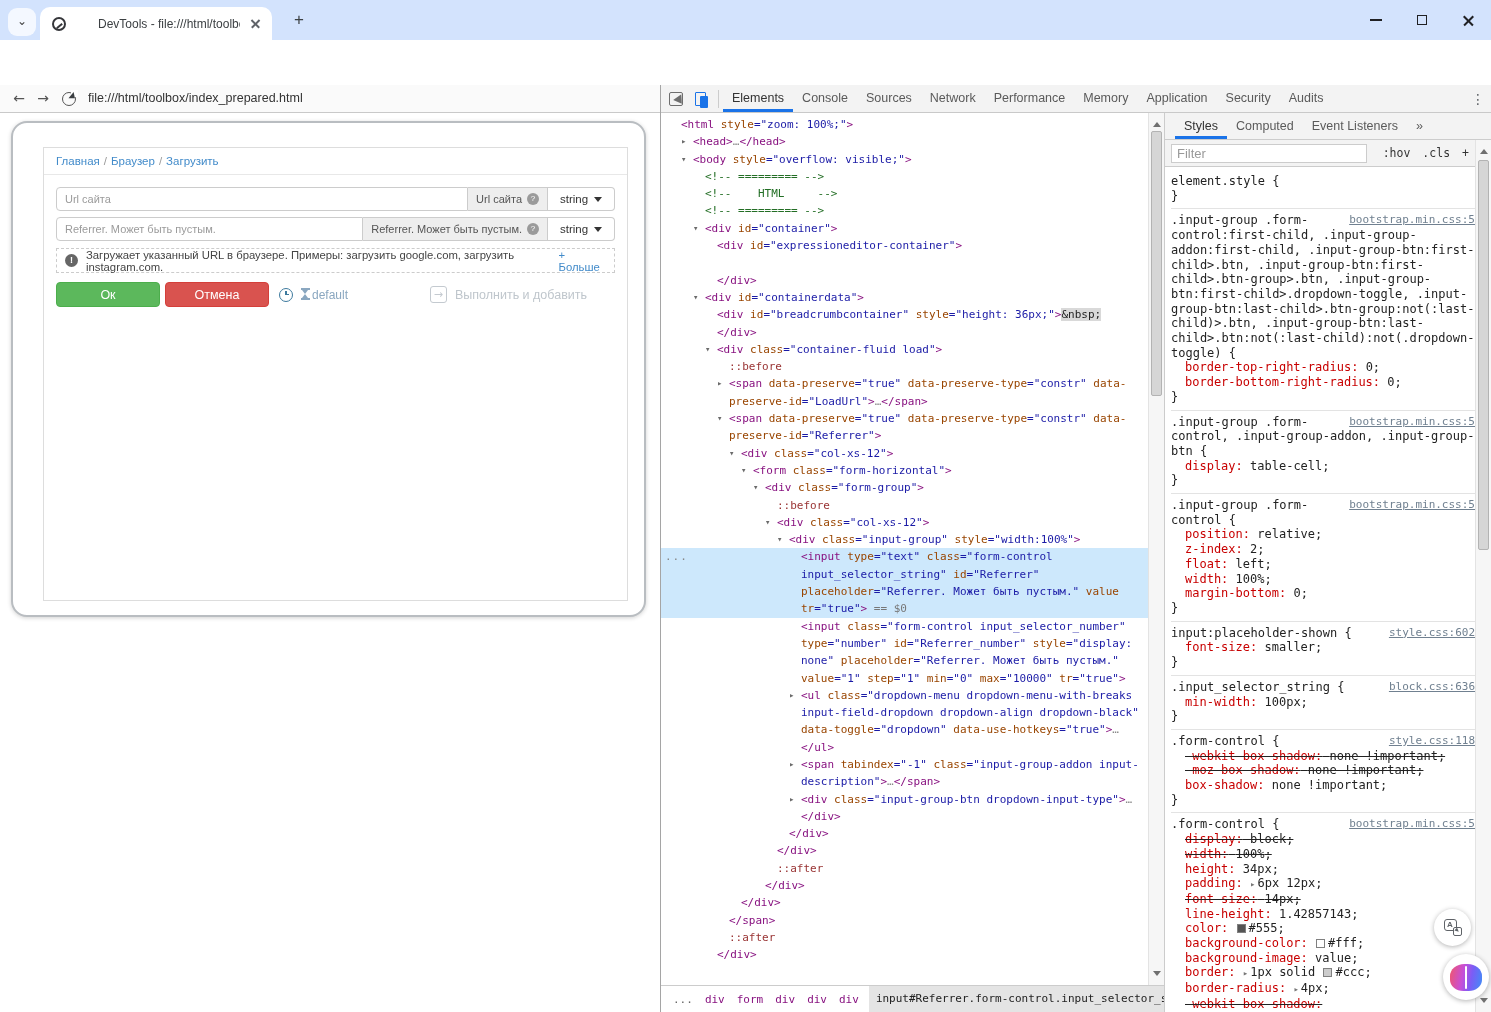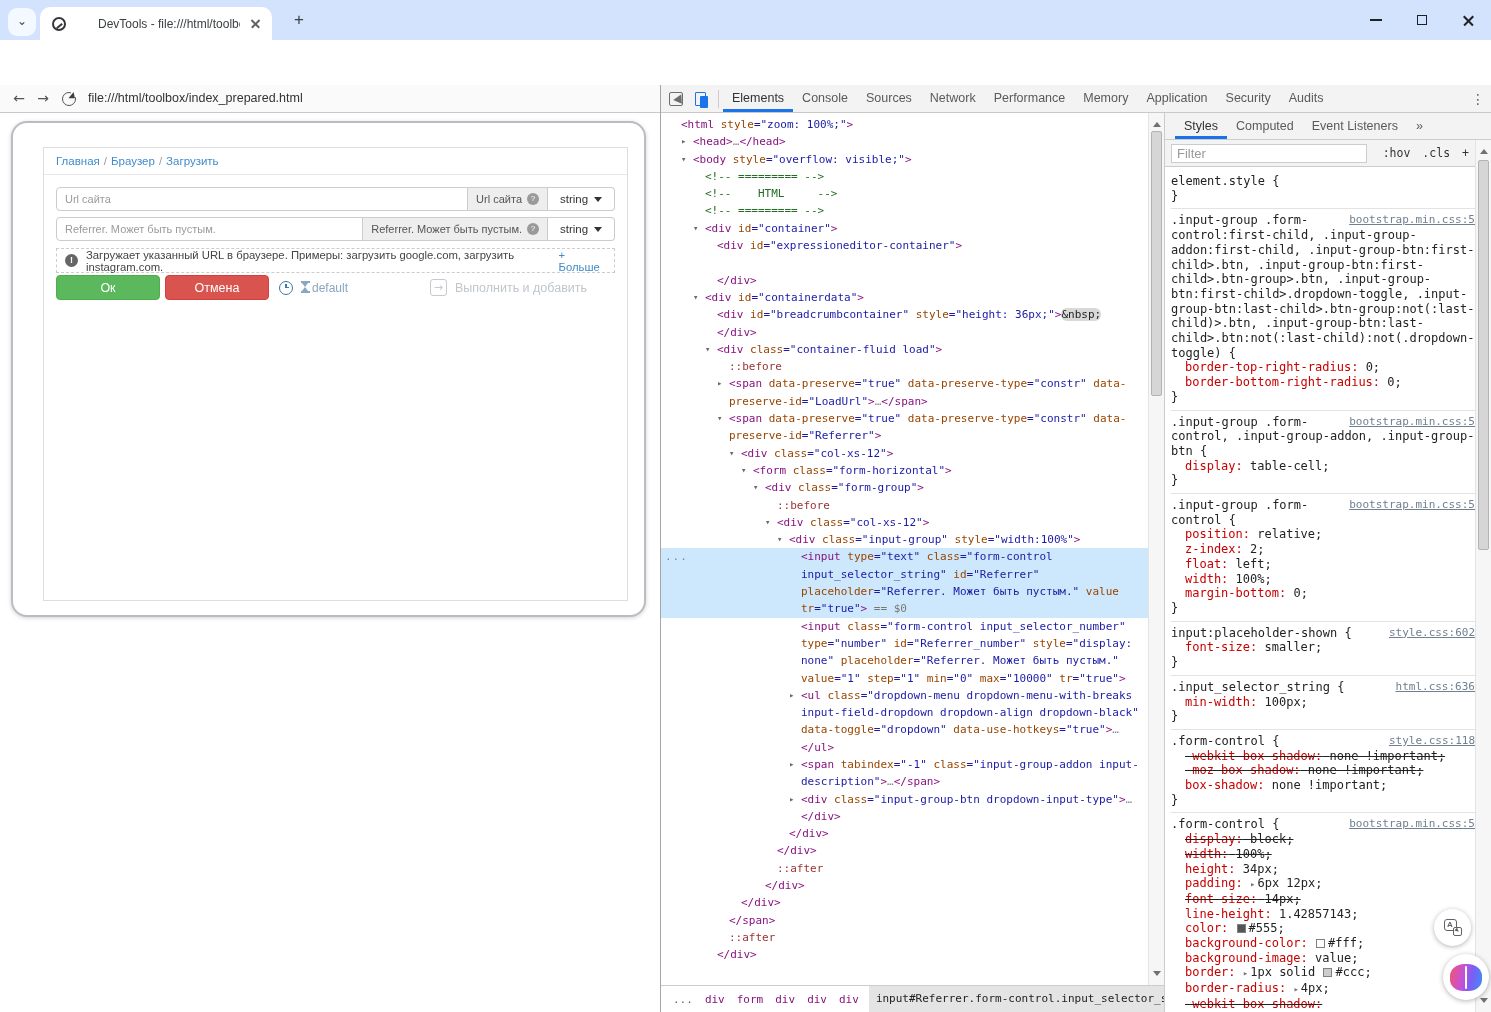--- a/index.html
+++ b/index.html
@@ -58,21 +58,21 @@
   .ig-row { display:flex; height:24px; margin-top:6px; }
   .ig-input { flex:1; border:1px solid #ccc; border-radius:4px 0 0 4px; padding:0 8px; font-size:11px; color:#555; font-family:"Liberation Sans", sans-serif; outline:none; }
   .ig-input::placeholder { color:#9b9b9b; }
   .ig-addon { background:#eee; border:1px solid #ccc; border-left:none; padding:0 8px; font-size:11px; color:#555; line-height:22px; display:flex; align-items:center; gap:5px; white-space:nowrap; }
   .q-ic { width:12px; height:12px; border-radius:50%; background:#9a9a9a; color:#fff; font-size:8px; line-height:12px; text-align:center; flex:none; }
   .ig-btn { width:67px; background:#fff; border:1px solid #ccc; border-left:none; border-radius:0 4px 4px 0; font-size:11.5px; color:#333; display:flex; align-items:center; justify-content:center; gap:6px; }
   .caret { width:0; height:0; border:4px solid transparent; border-top:5px solid #333; margin-top:4px; }
   .info-box { margin-top:7px; border:1px dashed #ccc; height:25px; display:flex; align-items:center; padding:0 8px; font-size:11.3px; color:#444; }
   .i-ic { width:13px; height:13px; border-radius:50%; background:#666; color:#fff; font-size:9px; line-height:13px; text-align:center; font-weight:bold; margin-right:8px; flex:none; }
   .info-more { margin-left:auto; color:#428bca; font-size:11.3px; }
-  .btn-row { margin-top:2px; display:flex; align-items:center; }
+  .btn-row { margin-top:9px; display:flex; align-items:center; }
   .btn { width:104px; height:25px; border:none; border-radius:4px; color:#fff; font-size:12.5px; font-family:"Liberation Sans", sans-serif; }
   .btn-ok { background:#5cb85c; border:1px solid #4cae4c; }
   .btn-cancel { background:#d9534f; border:1px solid #d43f3a; margin-left:5px; }
   .clock-ic { margin-left:10px; width:14px; height:14px; border:1.6px solid #3d7a9e; border-radius:50%; position:relative; }
   .clock-ic::before { content:""; position:absolute; left:5px; top:2px; width:1.5px; height:4px; background:#3d7a9e; }
   .clock-ic::after { content:""; position:absolute; left:5px; top:5px; width:4px; height:1.5px; background:#3d7a9e; }
   .hourglass { margin-left:8px; display:flex; align-items:flex-start; color:#8aa7c0; font-size:12px; }
   .hg-ic { width:9px; height:12px; border-top:2px solid #8aa7c0; border-bottom:2px solid #8aa7c0; position:relative; margin-right:2px; }
   .hg-ic::before { content:""; position:absolute; left:1px; top:0; border:3.5px solid transparent; border-top:4px solid #8aa7c0; }
   .hg-ic::after { content:""; position:absolute; left:1px; bottom:0; border:3.5px solid transparent; border-bottom:4px solid #8aa7c0; }
@@ -92,21 +92,21 @@
   .dt-kebab { margin-left:auto; width:26px; text-align:center; color:#5f6368; font-size:14px; font-family:"DejaVu Sans", sans-serif; }
 
   #dt-body { position:absolute; left:0; top:28px; right:0; bottom:0; }
   #tree { position:absolute; left:0; top:0; width:503px; bottom:27px; overflow:hidden; font-family:"DejaVu Sans Mono", monospace; font-size:11px; line-height:17.3px; padding-top:3px; }
   .tl { position:relative; padding-right:22px; white-space:pre-wrap; overflow-wrap:break-word; min-height:17.3px; color:#222; }
   .tl.sel { background:#cde8fc; }
   .tarrow { position:absolute; color:#6b6b6b; font-size:9px; }
   .gutter-dots { position:absolute; left:4px; top:0; color:#888; letter-spacing:1px; }
   .s-tag { color:#881280; } .s-attr { color:#994500; } .s-val { color:#1a1aa6; }
   .s-com { color:#236e25; } .s-gray { color:#888; } .s-pseudo { color:#993333; }
-  .s-nbsp { background:#d9d9d9; color:#222;border-radius:6px; } .s-eq { color:#777; }
+  .s-nbsp { background:#d9d9d9; color:#222; } .s-eq { color:#777; }
   .sb { position:absolute; width:16px; background:#f6f6f6; border-left:1px solid #e3e3e3; }
   .sb::before { content:""; position:absolute; top:5px; left:4px; border:4px solid transparent; border-bottom:5px solid #707070; }
   .sb::after { content:""; position:absolute; bottom:5px; left:4px; border:4px solid transparent; border-top:5px solid #707070; }
   .sb .thumb { position:absolute; left:2px; right:2px; background:#d6d6d6; border:1px solid #b3b3b3; border-radius:2px; }
   #tree-sb { right:0; top:0; bottom:27px; left:487px; }
   #tree-sb .thumb { top:18px; height:265px; }
   #crumbs { position:absolute; left:0; bottom:0; width:503px; height:27px; background:#fff; border-top:1px solid #ccc; display:flex; align-items:center; font-family:"DejaVu Sans Mono", monospace; font-size:11px; }
   .crumb { color:#881280; margin-left:12px; white-space:nowrap; }
   .crumb.dots { color:#666; }
   .crumb.last { background:#e4e4e4; color:#222; height:26px; line-height:26px; padding:0 7px; margin-left:10px; }
@@ -355,21 +355,21 @@
             <div class="prop"><span class="pn">width:</span> <span class="pv">100%</span>;</div>
             <div class="prop"><span class="pn">margin-bottom:</span> <span class="pv">0</span>;</div>
             <div>}</div>
           </div>
           <div class="rule">
             <div class="rule-sel"><span class="css-link">style.css:602</span><span>input:placeholder-shown {</span></div>
             <div class="prop"><span class="pn">font-size:</span> <span class="pv">smaller</span>;</div>
             <div>}</div>
           </div>
           <div class="rule">
-            <div class="rule-sel"><span class="css-link">html.css:636</span><span>.input_selector_string {</span></div>
+            <div class="rule-sel"><span class="css-link">block.css:636</span><span>.input_selector_string {</span></div>
             <div class="prop"><span class="pn">min-width:</span> <span class="pv">100px</span>;</div>
             <div>}</div>
           </div>
           <div class="rule">
             <div class="rule-sel"><span class="css-link">style.css:118</span><span>.form-control {</span></div>
             <div class="prop strike"><span class="pn">-webkit-box-shadow:</span> <span class="pv">none !important</span>;</div>
             <div class="prop strike"><span class="pn">-moz-box-shadow:</span> <span class="pv">none !important</span>;</div>
             <div class="prop"><span class="pn">box-shadow:</span> <span class="pv">none !important</span>;</div>
             <div>}</div>
           </div>

